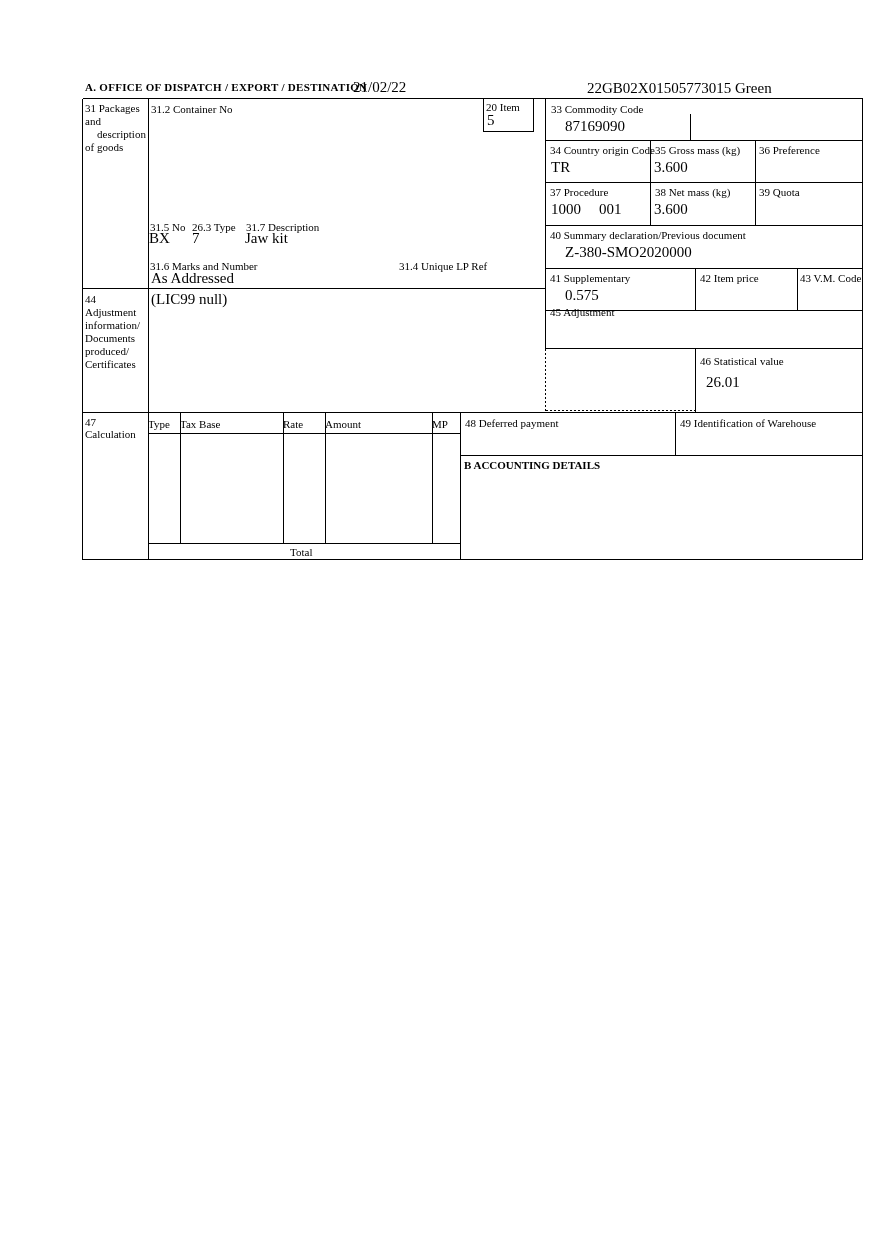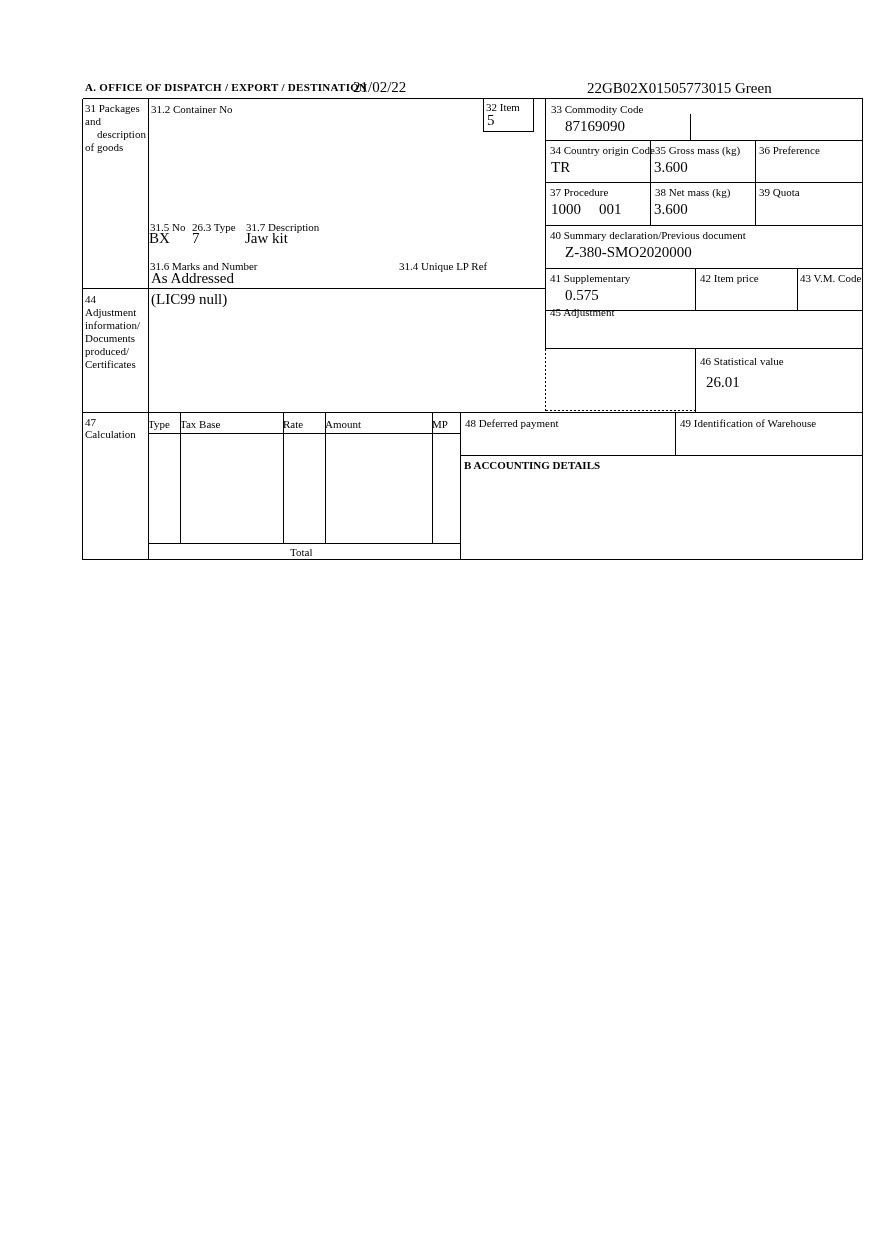--- a/index.html
+++ b/index.html
@@ -91,21 +91,21 @@
   <div class="val" style="left:587px;top:80px">22GB02X01505773015</div>
   <div class="val" style="left:735px;top:80px">Green</div>
 
   <div class="lbl" style="left:85px;top:102px">31 Packages</div>
   <div class="lbl" style="left:85px;top:115px">and</div>
   <div class="lbl" style="left:97px;top:128px">description</div>
   <div class="lbl" style="left:85px;top:141px">of goods</div>
 
   <div class="lbl" style="left:151px;top:103px">31.2 Container No</div>
 
-  <div class="lbl" style="left:486px;top:101px">32 Item</div>
+  <div class="lbl" style="left:486px;top:101px">20 Item</div>
   <div class="val" style="left:487px;top:112px">5</div>
 
   <div class="lbl" style="left:150px;top:221px">31.5 No</div>
   <div class="lbl" style="left:192px;top:221px">26.3 Type</div>
   <div class="lbl" style="left:246px;top:221px">31.7 Description</div>
   <div class="val" style="left:149px;top:230px">BX</div>
   <div class="val" style="left:192px;top:230px">7</div>
   <div class="val" style="left:245px;top:230px">Jaw kit</div>
 
   <div class="lbl" style="left:150px;top:260px">31.6 Marks and Number</div>

